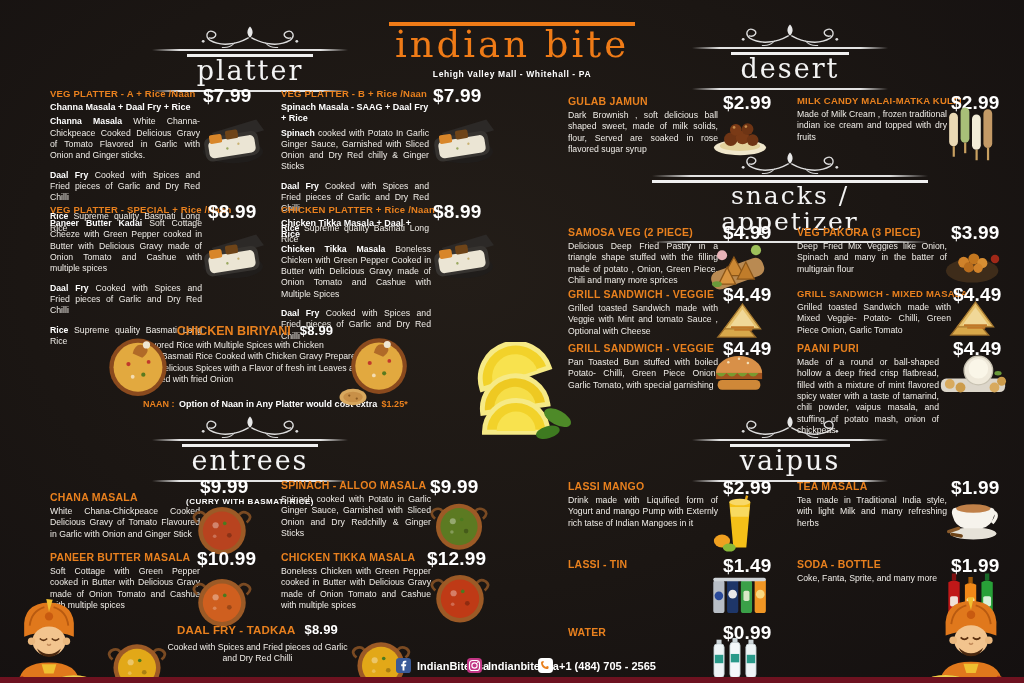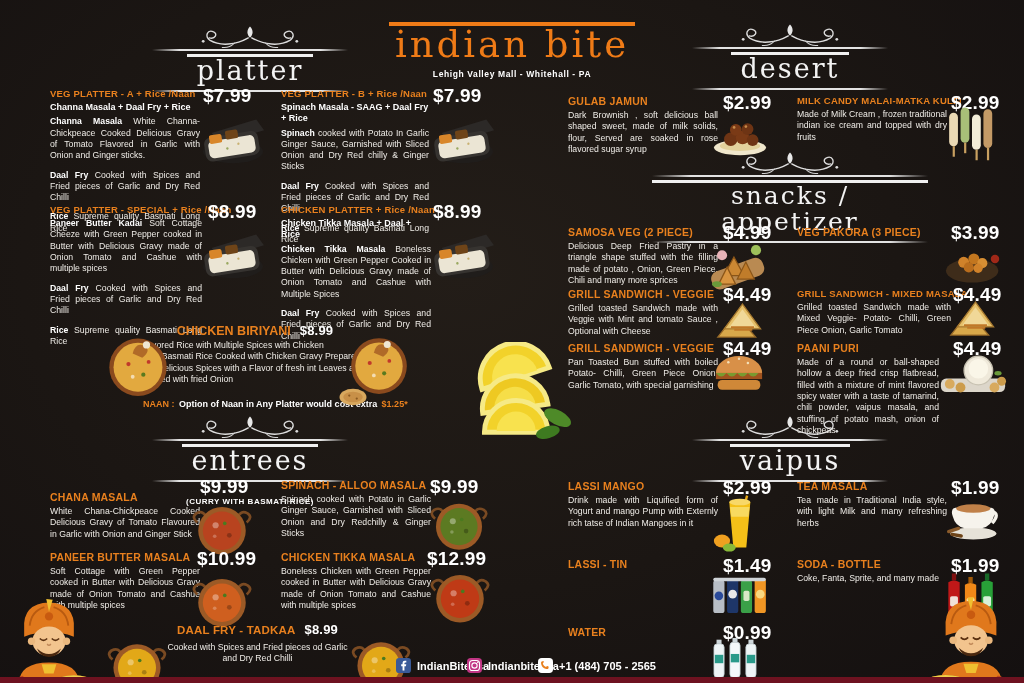--- a/index.html
+++ b/index.html
@@ -494,20 +494,21 @@
   </div>
   <div class="price" style="left:723px;top:222px">$4.99</div>
   <div class="food" style="left:708px;top:240px;width:62px;height:56px">
       <svg>
         <use href="#samosa"></use>
       </svg>
     </div>
 
   <div class="abs" style="left:797px;top:226px;width:150px">
     <div class="iname">VEG PAKORA (3 PIECE)</div>
+    <p class="desc">Deep Fried Mix Veggies like Onion, Spinach and many in the batter of multigrain flour</p>
   </div>
   <div class="price" style="left:951px;top:222px">$3.99</div>
   <div class="food" style="left:942px;top:242px;width:62px;height:44px">
       <svg>
         <use href="#pakora"></use>
       </svg>
     </div>
 
   <div class="abs" style="left:568px;top:288px;width:150px">
     <div class="iname">GRILL SANDWICH - VEGGIE</div>
@@ -580,21 +581,21 @@
   </div>
   <div class="price" style="left:723px;top:555px">$1.49</div>
   <div class="food" style="left:710px;top:570px;width:60px;height:50px">
       <svg>
         <use href="#cans"></use>
       </svg>
     </div>
 
   <div class="abs" style="left:797px;top:558px;width:150px">
     <div class="iname">SODA - BOTTLE</div>
-    <p class="desc">Coke, Fanta, Sprite, and many made</p>
+    <p class="desc">Coke, Fanta, Sprite, and many more</p>
   </div>
   <div class="price" style="left:951px;top:555px">$1.99</div>
   <div class="food" style="left:944px;top:570px;width:54px;height:54px">
       <svg>
         <use href="#bottles"></use>
       </svg>
     </div>
 
   <div class="abs" style="left:568px;top:626px;width:150px">
     <div class="iname">WATER</div>

